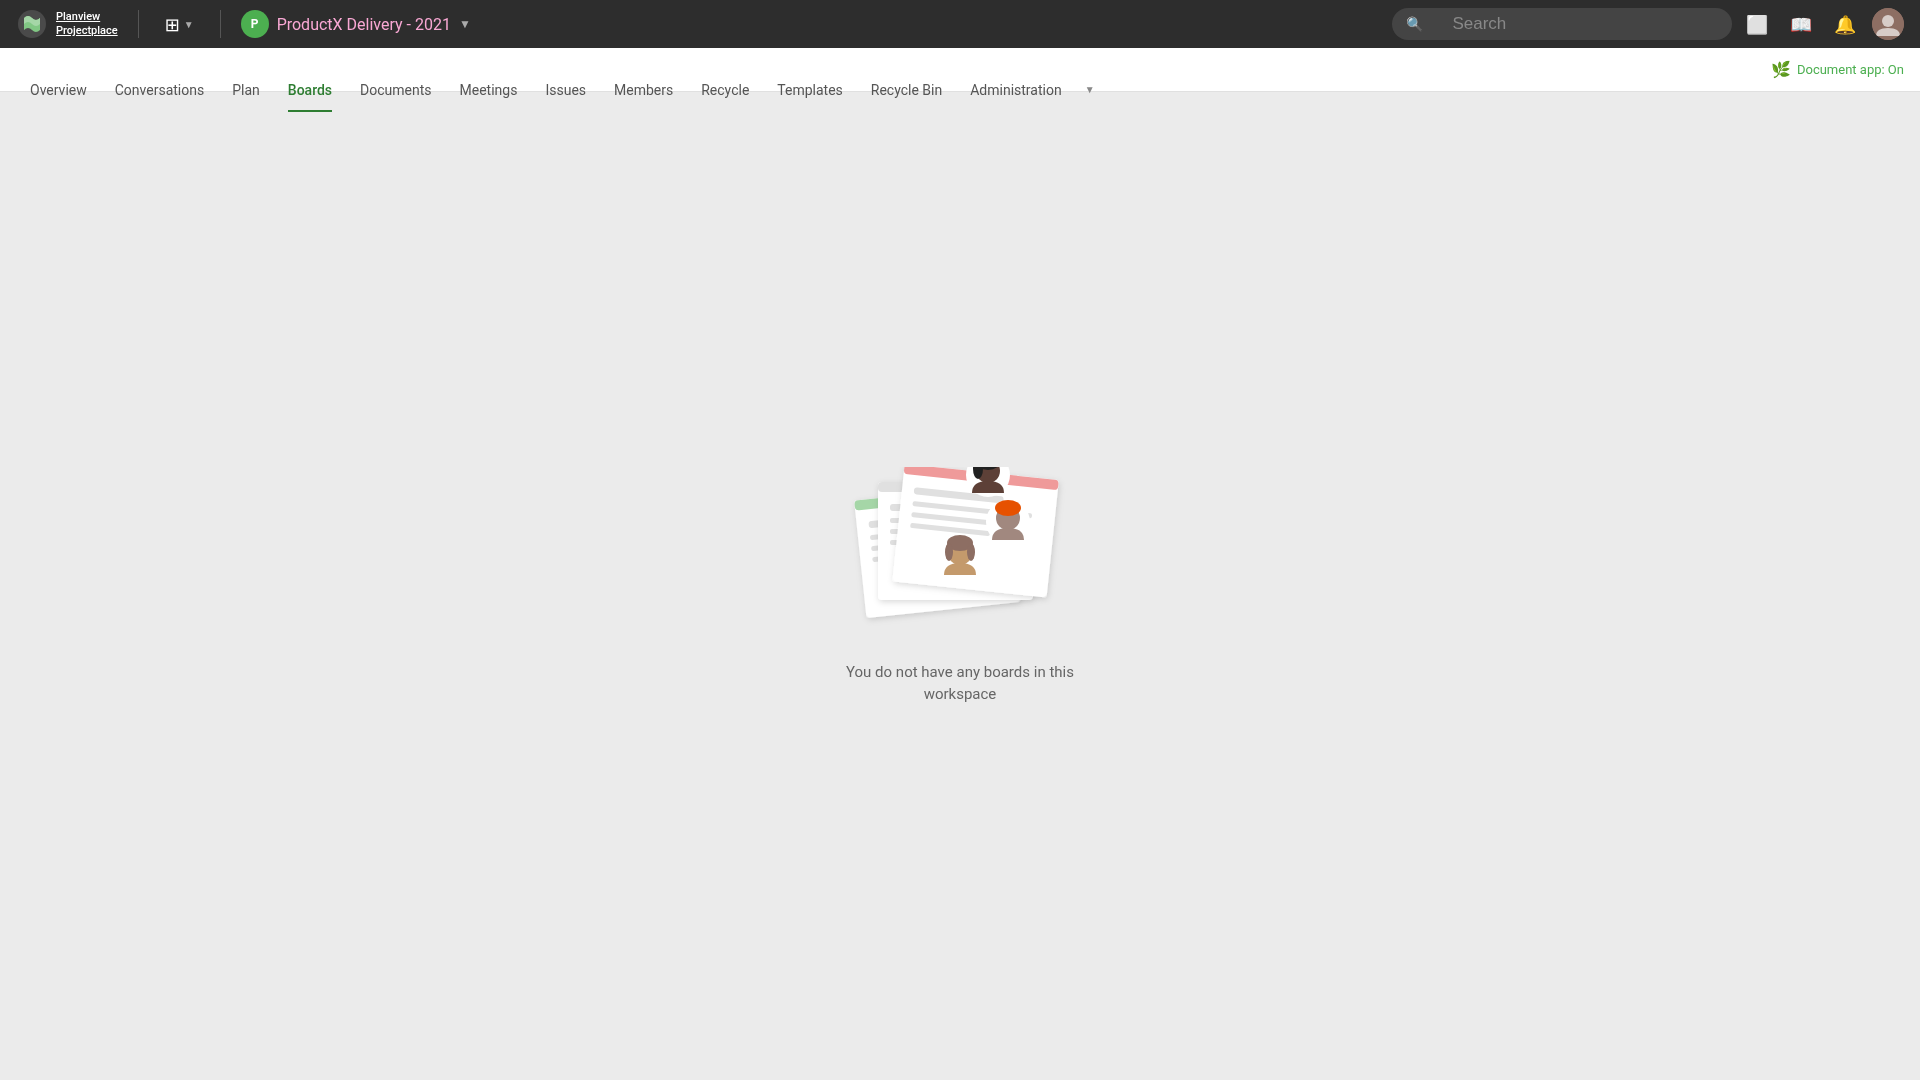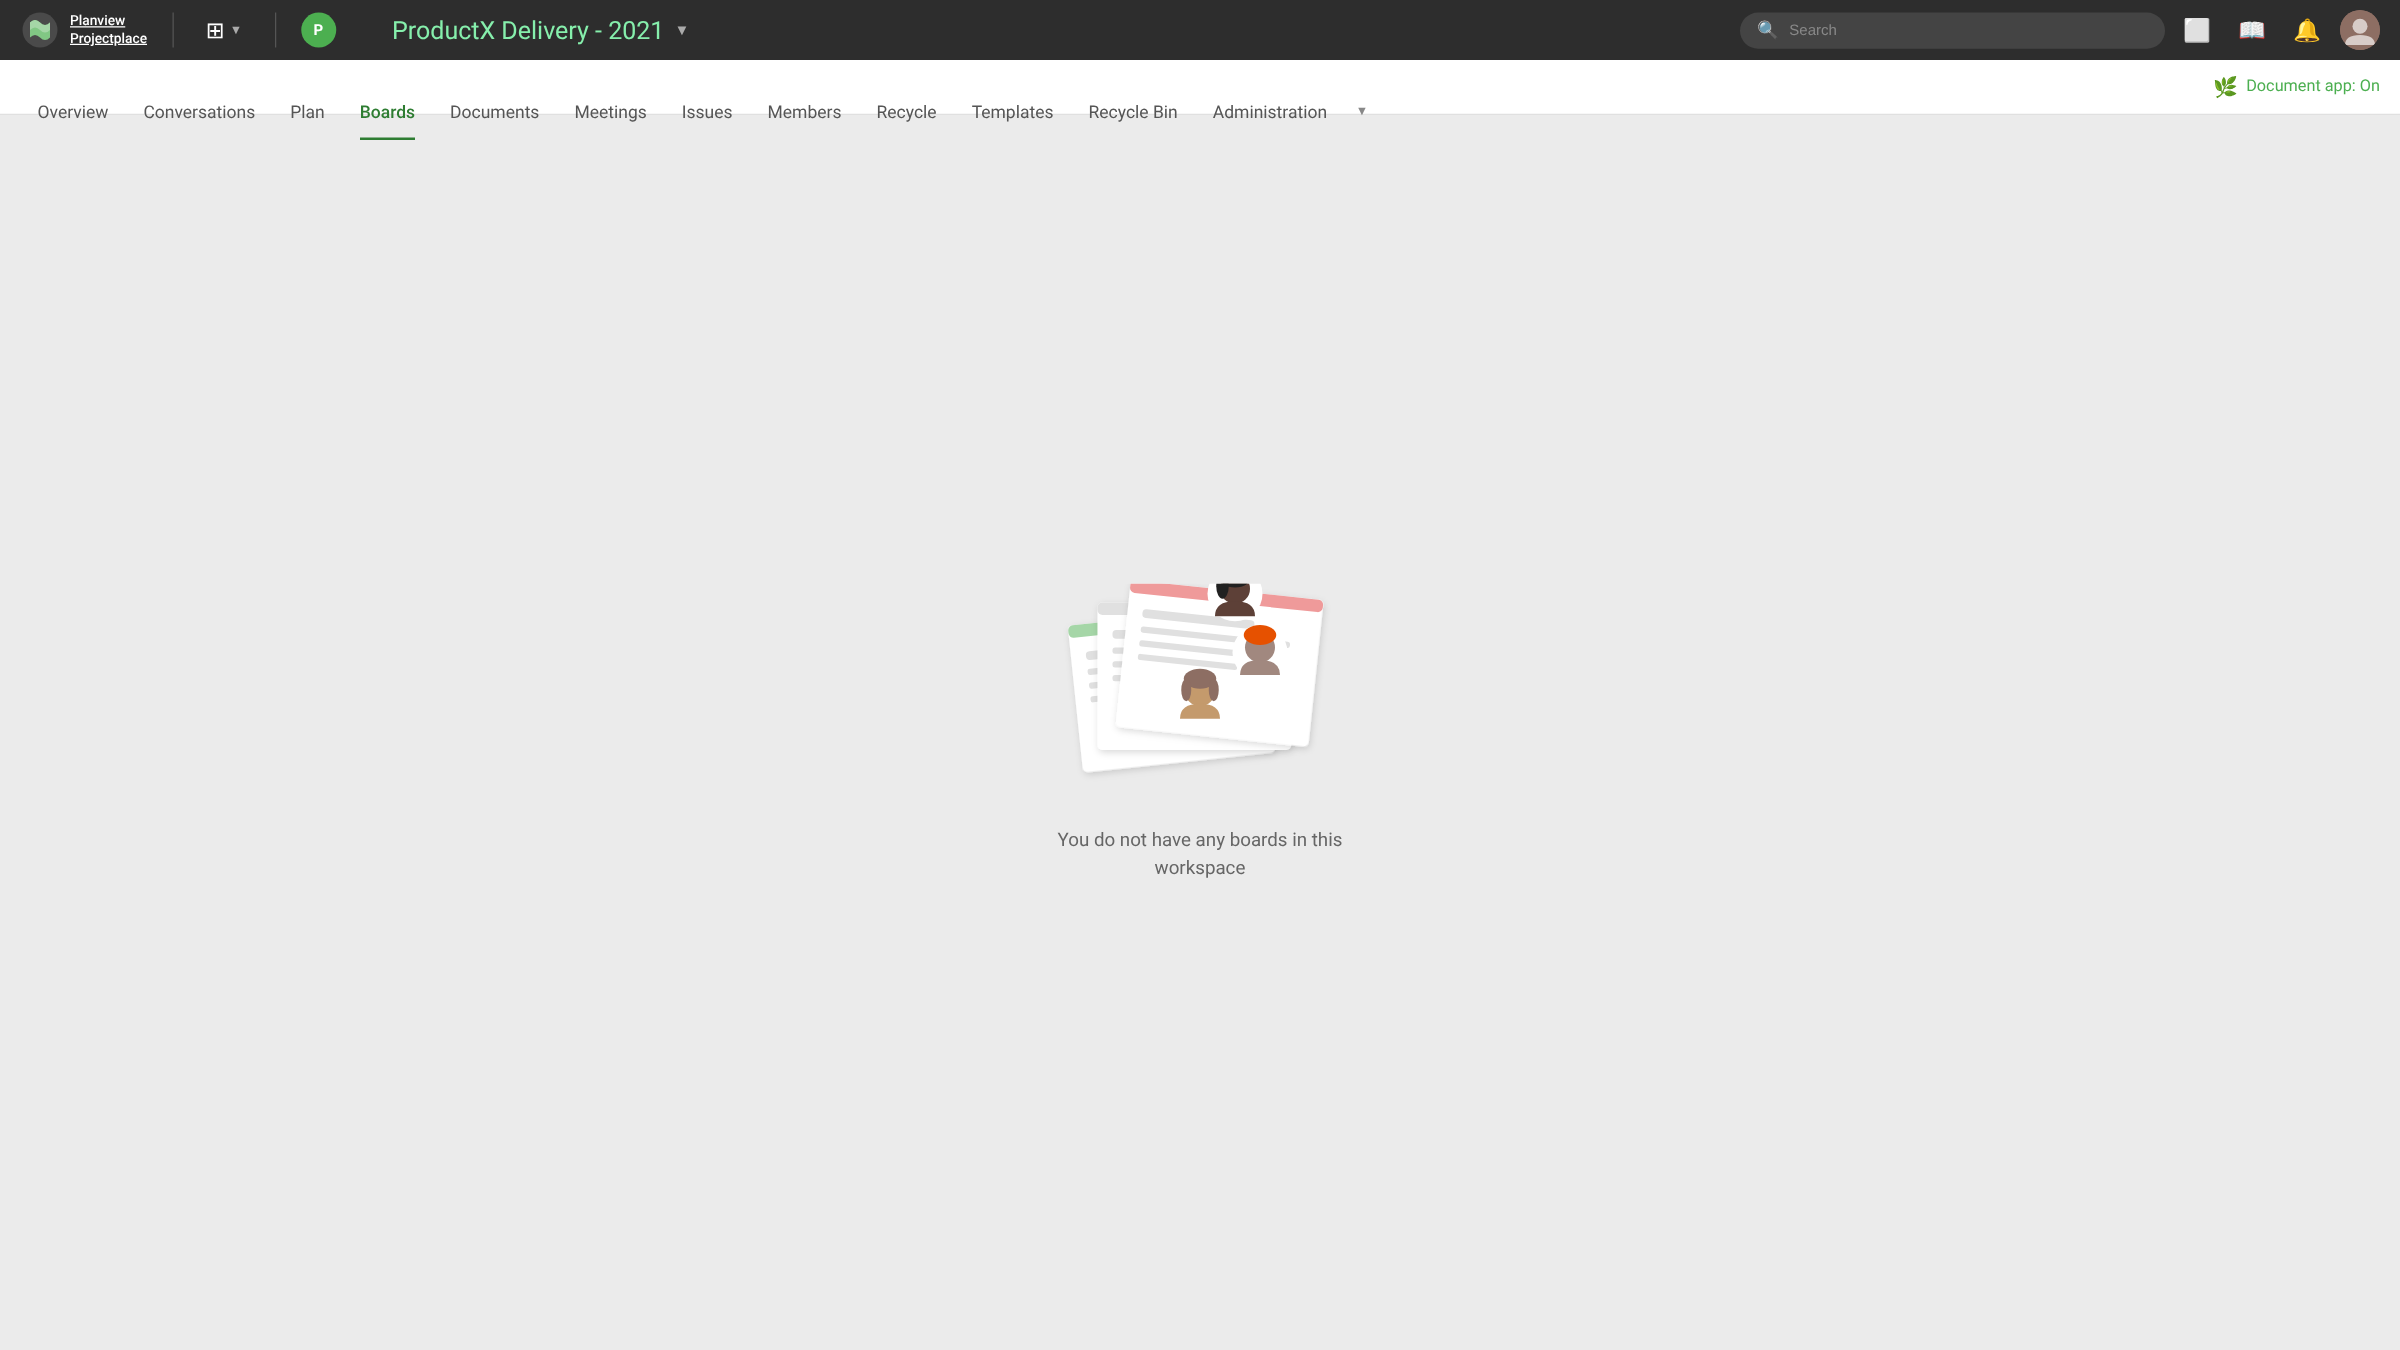--- a/index.html
+++ b/index.html
@@ -57,21 +57,21 @@
       height: 28px;
       border-radius: 50%;
       background: #4caf50;
       display: flex;
       align-items: center;
       justify-content: center;
       color: white;
       font-size: 12px;
       font-weight: bold;
     }
-    .project-name { color: #86efac; font-size: 20px; margin-left: 37px; }
+    .project-name { color: #f9a8d4; font-size: 16px; }
     .project-chevron { color: #aaa; font-size: 12px; }
 
     .top-bar-right {
       margin-left: auto;
       display: flex;
       align-items: center;
       gap: 8px;
     }
     .search-box {
       display: flex;
@@ -81,22 +81,23 @@
       padding: 6px 14px;
       gap: 8px;
       width: 340px;
     }
     .search-icon { color: #aaa; font-size: 14px; }
     .search-input {
       background: transparent;
       border: none;
       outline: none;
       color: #ccc;
-      font-size: 12px;
+      font-size: 17px;
       width: 280px;
+      margin-left: 21px;
     }
     .search-input::placeholder { color: #888; }
 
     .icon-btn {
       width: 36px;
       height: 36px;
       display: flex;
       align-items: center;
       justify-content: center;
       color: white;

